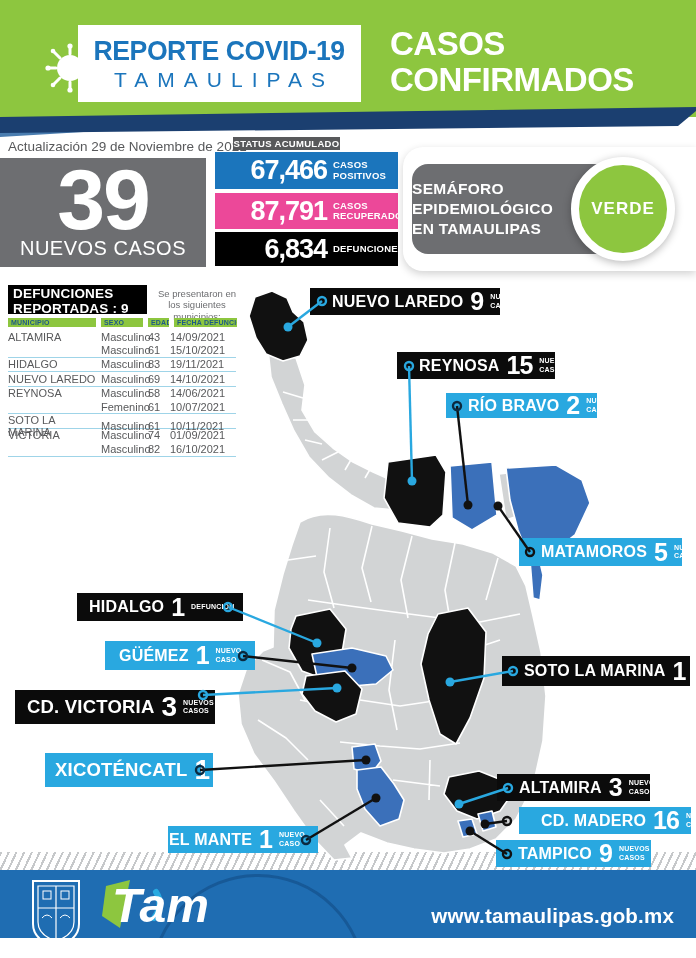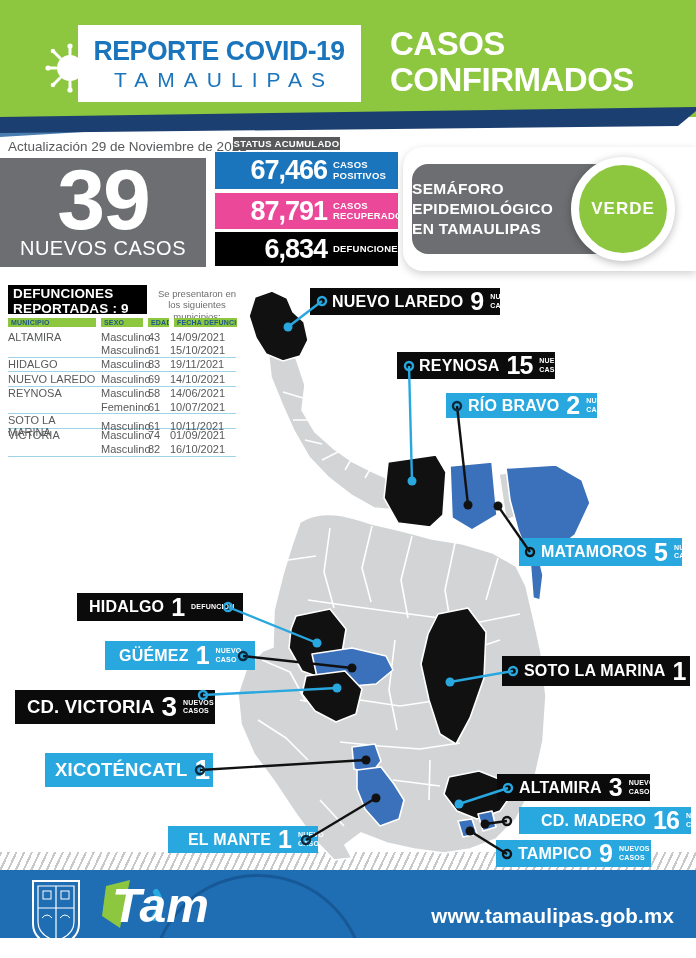--- a/index.html
+++ b/index.html
@@ -321,21 +321,21 @@
       </span>
   </div>
   <div class="lbl blue lg ring-r" style="left:45px;top:753px;width:168px;height:34px;padding-left:10px;">
     <span class="nm">XICOTÉNCATL</span>
     <span class="ct">1</span>
     <span class="sub">
         <span>NUEVO</span>
         <span>CASO</span>
       </span>
   </div>
-  <div class="lbl blue ring-r" style="left:168px;top:826px;width:150px;height:27px;padding-left:20px;">
+  <div class="lbl blue ring-r" style="left:168px;top:826px;width:150px;height:27px;padding-left:1px;">
     <span class="nm">EL MANTE</span>
     <span class="ct">1</span>
     <span class="sub">
         <span>NUEVO</span>
         <span>CASO</span>
       </span>
   </div>
   <div class="lbl black ring-l" style="left:497px;top:774px;width:153px;height:27px;">
     <span class="nm">ALTAMIRA</span>
     <span class="ct">3</span>

